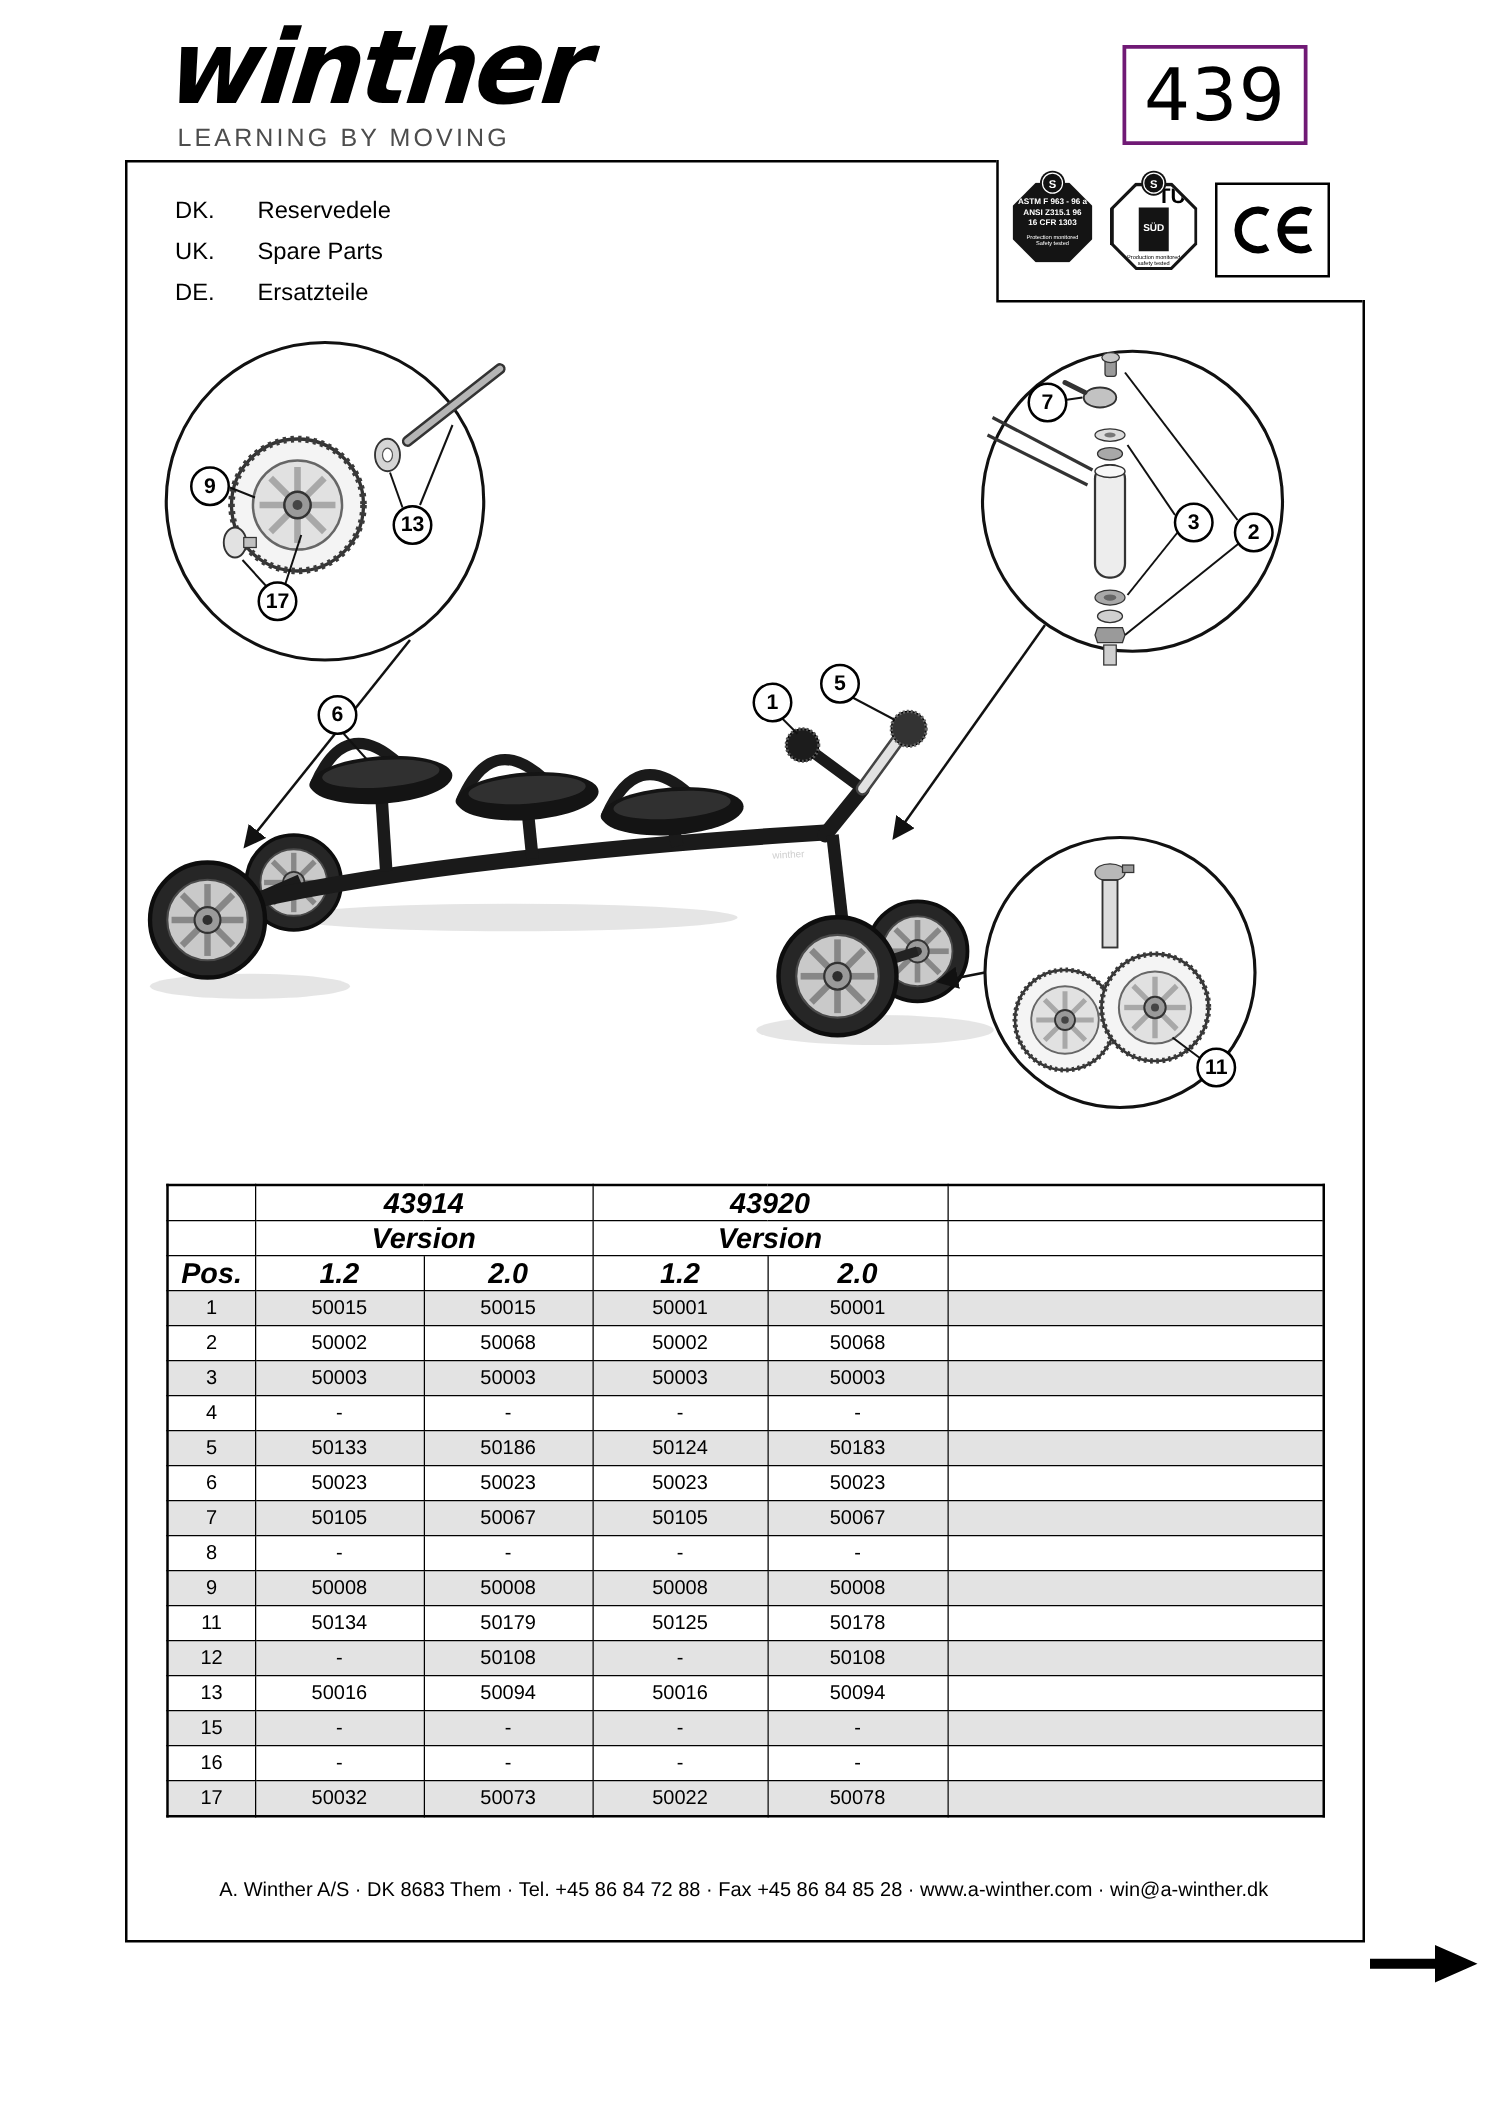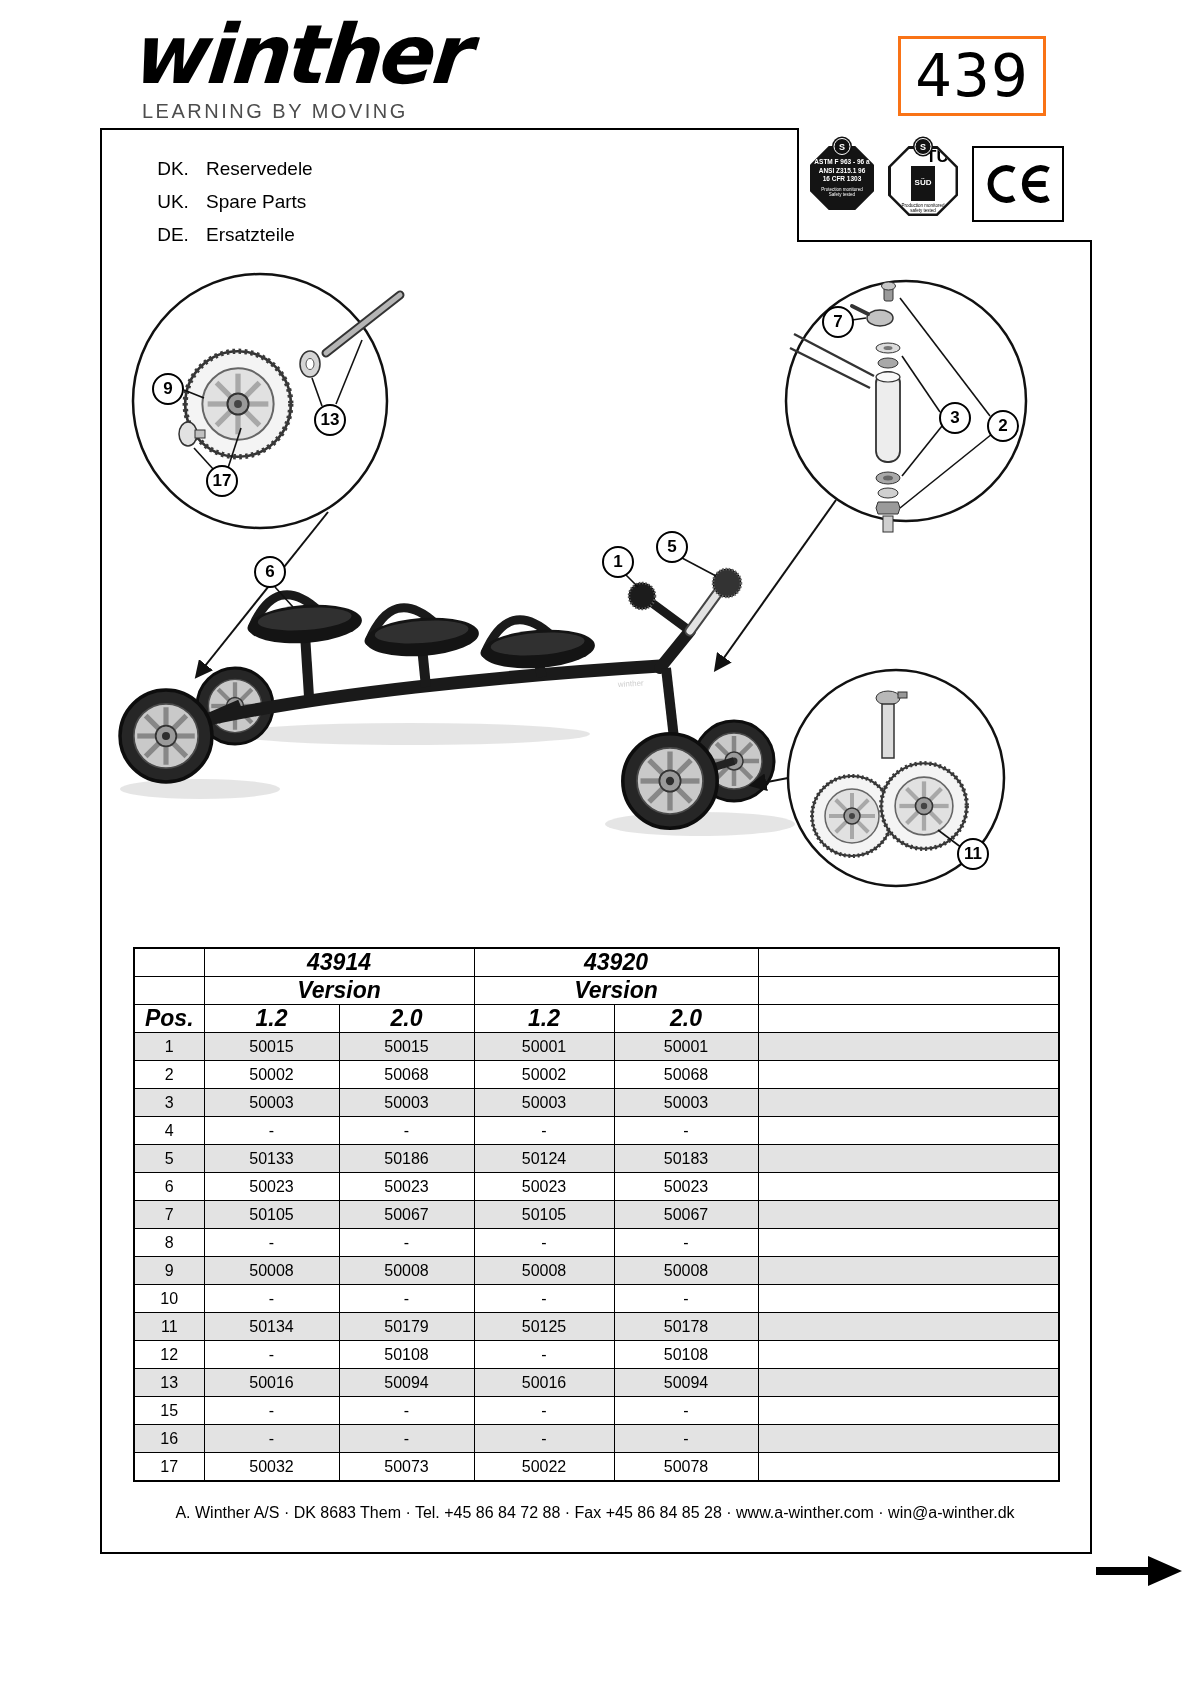--- a/index.html
+++ b/index.html
@@ -5,36 +5,36 @@
   html,body{margin:0;padding:0;background:#fff;}
   .page{position:relative;width:1190px;height:1684px;background:#fff;color:#000;
         font-family:"Liberation Sans",sans-serif;overflow:hidden;}
 
   
   .logo{position:absolute;left:136px;top:14px;font-family:"DejaVu Sans",sans-serif;
         font-style:italic;font-weight:bold;font-size:82px;line-height:1;letter-spacing:-3px;
         transform:skewX(-6deg);}
   .tagline{position:absolute;left:142px;top:100px;font-size:20px;font-weight:normal;
         letter-spacing:2.5px;color:#4d4d4d;}
-  .num-box{position:absolute;left:898px;top:36px;width:142px;height:74px;border:3px solid #f97316;
+  .num-box{position:absolute;left:898px;top:36px;width:142px;height:74px;border:3px solid #701a75;
         display:flex;align-items:center;justify-content:center;font-family:"DejaVu Sans",sans-serif;
         font-size:58px;letter-spacing:1px;}
 
   
   .bl{position:absolute;background:transparent;}
   .b-top{left:100px;top:128px;width:697px;border-top:2px solid #000;}
   .b-notch-v{left:797px;top:128px;height:112px;border-left:2px solid #000;}
   .b-notch-h{left:797px;top:240px;width:293px;border-top:2px solid #000;}
   .b-left{left:100px;top:128px;height:1424px;border-left:2px solid #000;}
   .b-right{left:1090px;top:240px;height:1312px;border-left:2px solid #000;}
   .b-bottom{left:100px;top:1552px;width:992px;border-top:2px solid #000;}
 
   
   .langs{position:absolute;left:140px;top:158px;font-size:19px;}
-  .lang-row{display:flex;margin-bottom:11px;text-align:center;}
+  .lang-row{display:flex;margin-bottom:11px;}
   .lang-code{width:66px;}
 
   
   .certs{position:absolute;left:810px;top:146px;display:flex;gap:14px;align-items:flex-start;}
   .badge{position:relative;}
   .s-circle{position:absolute;top:-8px;left:50%;transform:translateX(-50%);width:15px;height:15px;
         background:#111;border:1.5px solid #fff;box-shadow:0 0 0 1.5px #111;border-radius:50%;
         color:#fff;font-size:9px;font-weight:bold;display:flex;align-items:center;justify-content:center;z-index:2;}
   .oct{clip-path:polygon(29.3% 0,70.7% 0,100% 29.3%,100% 70.7%,70.7% 100%,29.3% 100%,0 70.7%,0 29.3%);}
   .badge-astm{width:64px;height:64px;}
@@ -409,28 +409,20 @@
         </tr>
         <tr>
           <td>9</td>
           <td>50008</td>
           <td>50008</td>
           <td>50008</td>
           <td>50008</td>
           <td></td>
         </tr>
         <tr>
-          <td>10</td>
-          <td>-</td>
-          <td>-</td>
-          <td>-</td>
-          <td>-</td>
-          <td></td>
-        </tr>
-        <tr>
           <td>11</td>
           <td>50134</td>
           <td>50179</td>
           <td>50125</td>
           <td>50178</td>
           <td></td>
         </tr>
         <tr>
           <td>12</td>
           <td>-</td>

